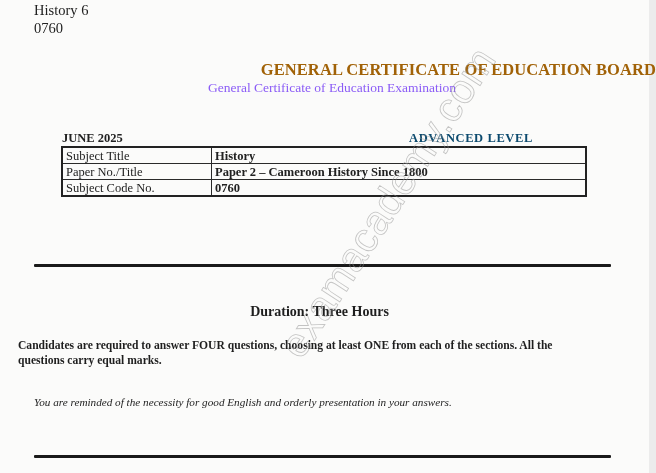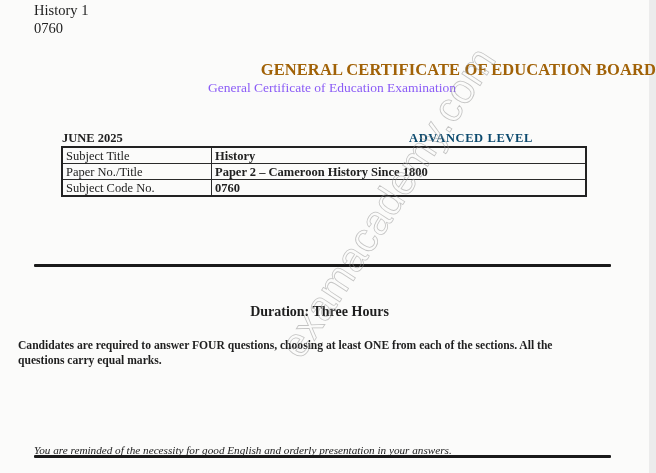--- a/index.html
+++ b/index.html
@@ -128,21 +128,20 @@
       color: #1e1e1e;
     }
     .reminder {
       position: absolute;
       left: 34px;
       top: 396px;
       width: 580px;
       font-size: 11.2px;
       font-style: italic;
       color: #222;
-      margin-top: 48px;
     }
     .watermark {
       position: absolute;
       left: 290px;
       top: 330px;
       font-family: "Liberation Sans", "DejaVu Sans", sans-serif;
       font-size: 41px;
       color: rgba(120,120,120,0.0);
       -webkit-text-stroke: 0.8px rgba(150,150,150,0.55);
       transform: rotate(-57deg);
@@ -151,21 +150,21 @@
       letter-spacing: 0.5px;
       pointer-events: none;
     }
   </style>
 </head>
 <body>
 
 <div class="right-strip"></div>
 
 <div class="header-meta">
-  <div>History 1</div>
+  <div>History 6</div>
   <div>0760</div>
 </div>
 
 <div class="board-title">GENERAL CERTIFICATE OF EDUCATION BOARD</div>
 <div class="board-subtitle">General Certificate of Education Examination</div>
 
 <div class="session">JUNE 2025</div>
 <div class="level">ADVANCED LEVEL</div>
 
 <table class="info">

